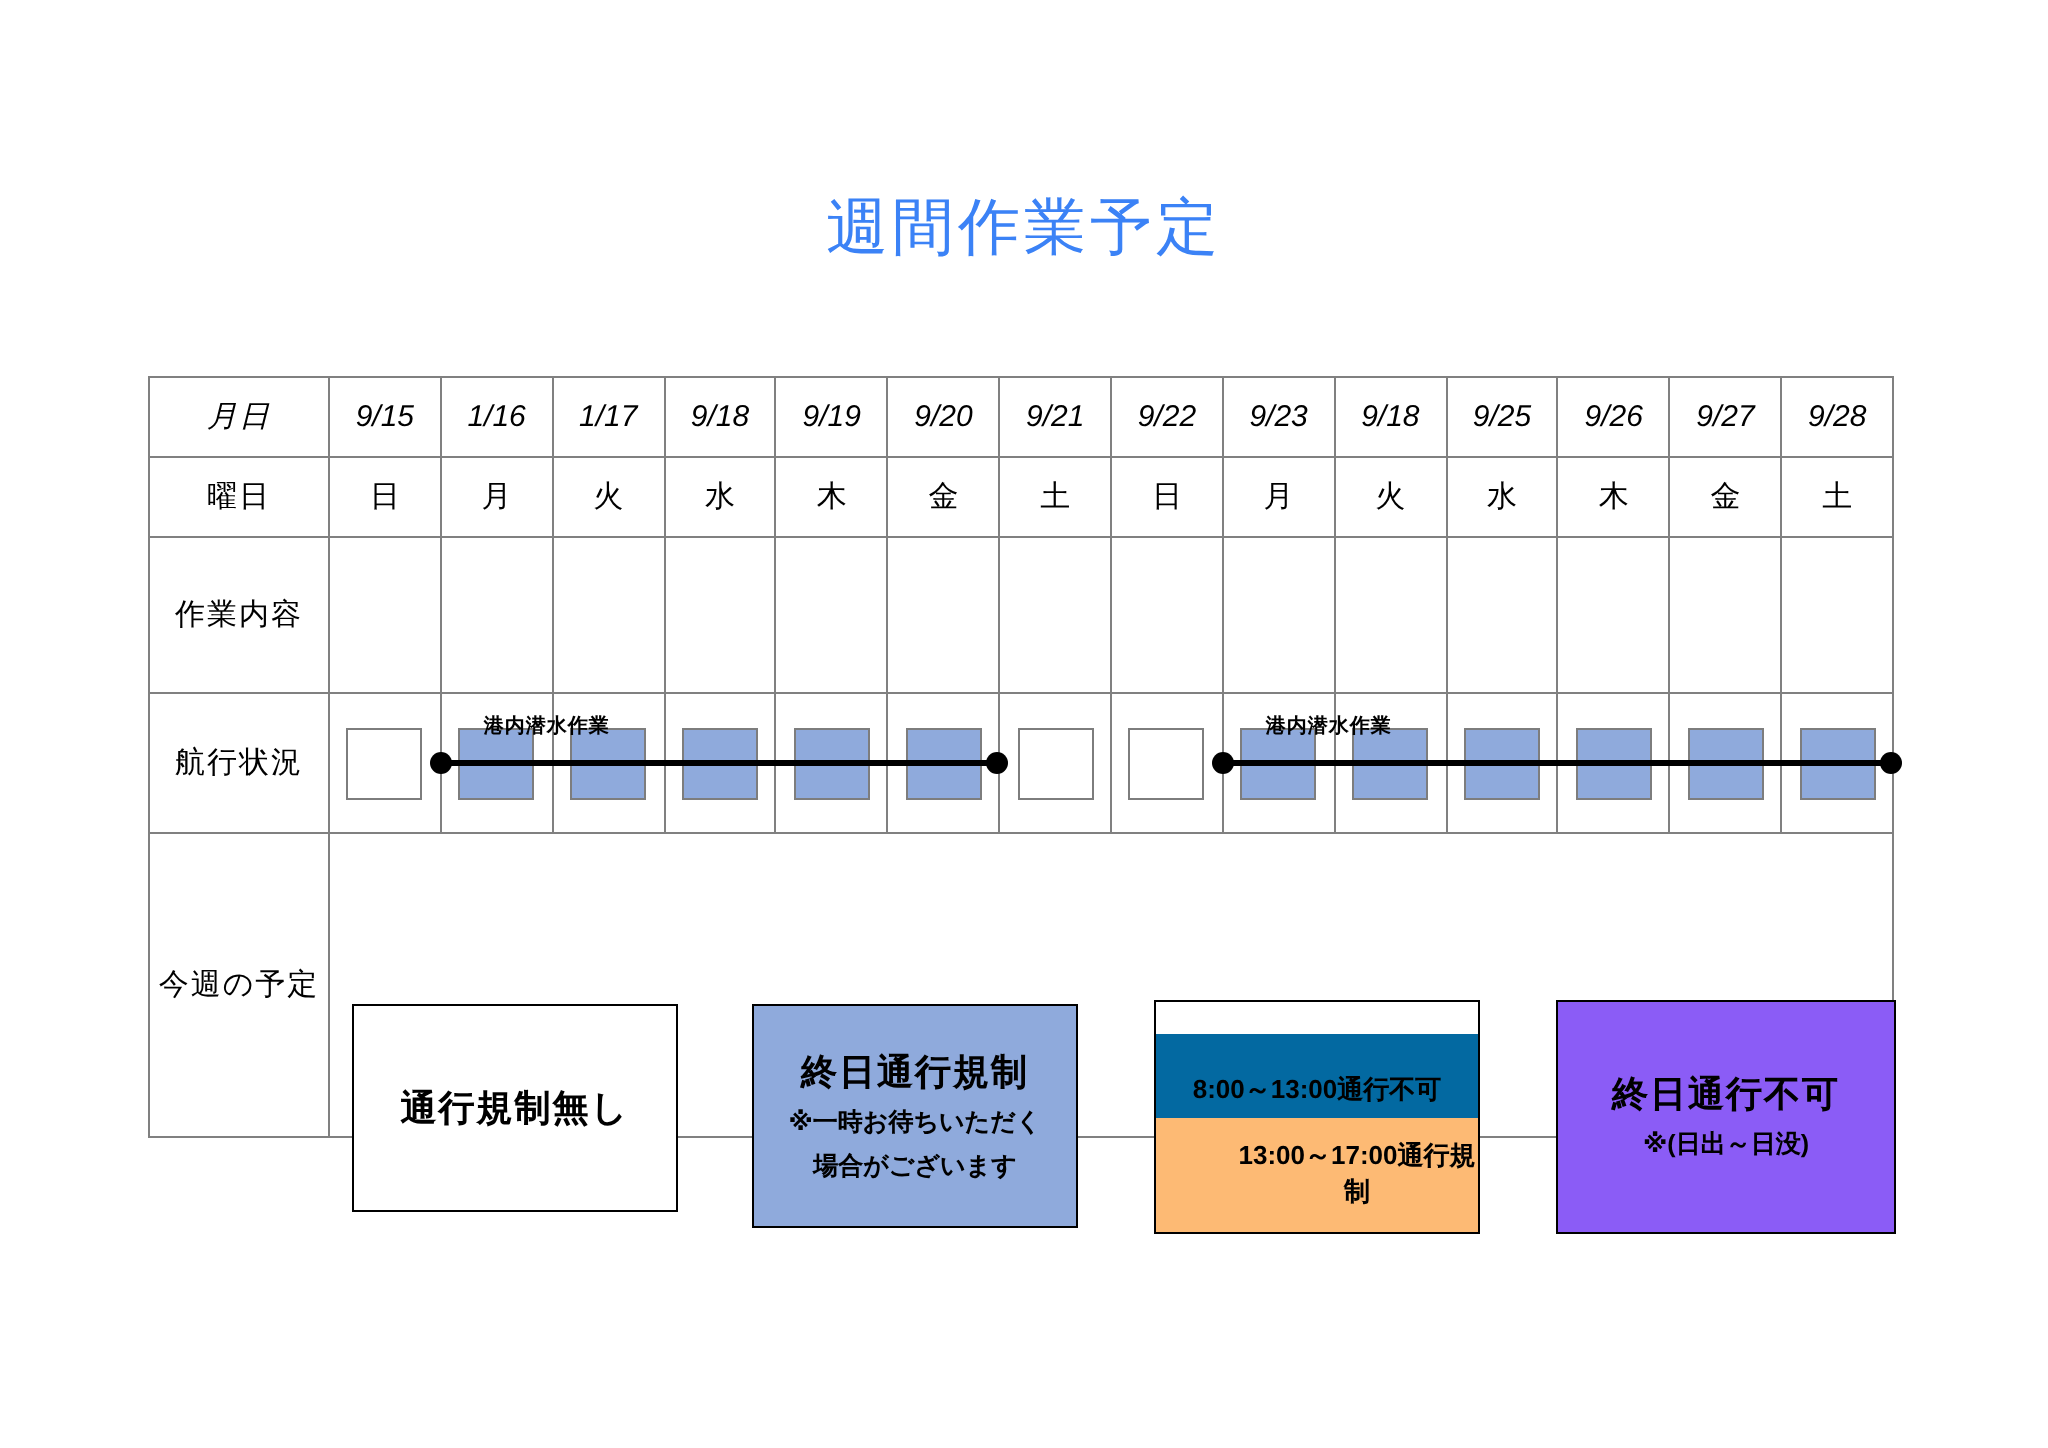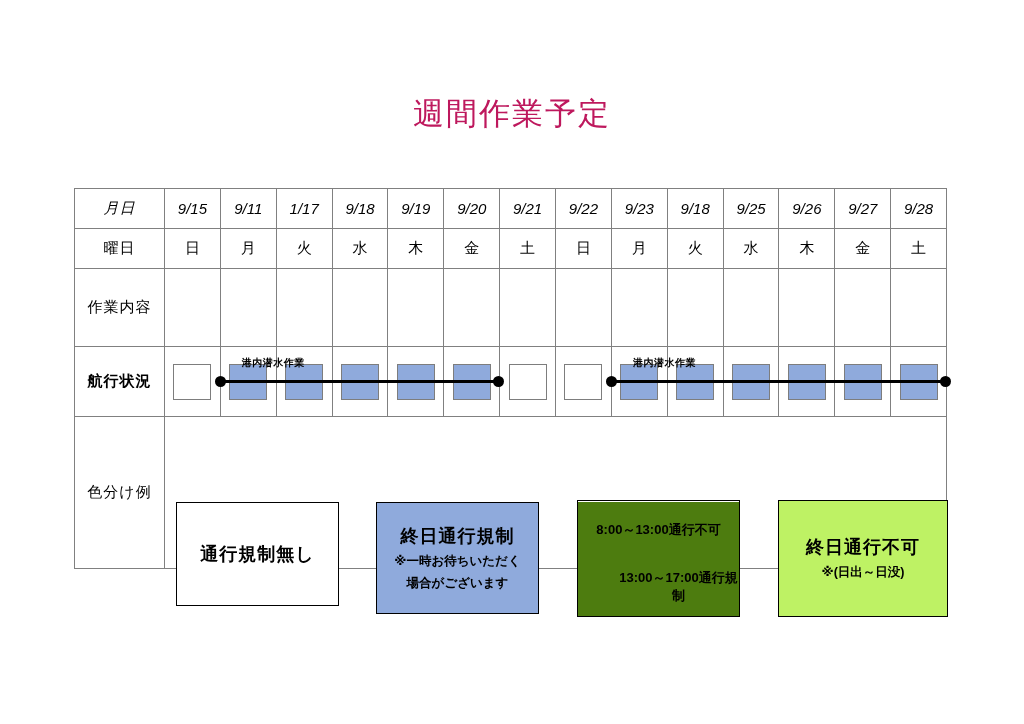--- a/index.html
+++ b/index.html
@@ -18,21 +18,21 @@
 
   
   #page-title {
     position: absolute;
     left: 0;
     top: 93px;
     width: 1024px;
     text-align: center;
     font-size: 31px;
     letter-spacing: 2px;
-    color: #be185d;
+    color: #3b82f6;
     font-weight: 400;
   }
 
   
   #schedule-table {
     position: absolute;
     left: 74px;
     top: 188px;
     width: 872px;
     border-collapse: collapse;
@@ -50,21 +50,21 @@
   .rowlabel {
     width: 90px;
     font-size: 16px;
     letter-spacing: 1px;
   }
 
   .r-week  { height: 42px; }
   .r-date  { height: 40px; font-style: italic; }
   .r-dow   { height: 40px; }
   .r-work  { height: 78px; }
-  .r-nav   { height: 70px; font-weight: bold; }
+  .r-nav   { height: 70px; }
   .r-legend{ height: 152px; }
 
   .week-head {
     font-size: 16px;
     letter-spacing: 2px;
   }
   .date-cell { font-size: 15px; }
   .dow-cell  { font-size: 15px; }
 
   
@@ -137,21 +137,21 @@
     box-sizing: border-box;
     border: 1.5px solid #000000;
     display: flex;
     flex-direction: column;
     align-items: center;
     justify-content: center;
     text-align: center;
   }
   .lb-white { background: #ffffff; }
   .lb-blue  { background: #8FAADC; }
-  .lb-red   { background: #bef264; }
+  .lb-red   { background: #8b5cf6; }
 
   .lb-main {
     font-size: 18px;
     font-weight: bold;
     letter-spacing: 1px;
   }
   .lb-main.plain { font-weight: bold; font-size: 18px; }
   .lb-note {
     font-size: 12.5px;
     font-weight: bold;
@@ -166,30 +166,30 @@
     position: absolute;
     left: 0;
     right: 0;
     display: flex;
     align-items: center;
     justify-content: center;
     font-size: 13px;
     font-weight: bold;
   }
   .lb-half.top {
-    top: 1px;
+    top: 16px;
     height: 50%;
-    background: #4d7c0f;
+    background: #0369a1;
     border-bottom: 1.5px solid #000000;
     box-sizing: border-box;
   }
   .lb-half.bottom {
     bottom: 0;
     height: 50%;
-    background: #4d7c0f;
+    background: #fdba74;
     padding-left: 40px;
   }
 </style>
 </head>
 <body>
 
 <div id="page-title">週間作業予定</div>
 
 <table id="schedule-table">
   <colgroup>
@@ -207,21 +207,21 @@
       <col style="width:55.86px">
       <col style="width:55.86px">
     <col style="width:55.86px">
       <col style="width:55.86px">
   </colgroup>
   <tbody>
 
     <tr class="r-date">
       <td class="rowlabel">月日</td>
       <td class="date-cell">9/15</td>
-      <td class="date-cell">9/11</td>
+      <td class="date-cell">1/16</td>
       <td class="date-cell">1/17</td>
       <td class="date-cell">9/18</td>
       <td class="date-cell">9/19</td>
       <td class="date-cell">9/20</td>
       <td class="date-cell">9/21</td>
       <td class="date-cell">9/22</td>
       <td class="date-cell">9/23</td>
       <td class="date-cell">9/18</td>
       <td class="date-cell">9/25</td>
       <td class="date-cell">9/26</td>
@@ -305,21 +305,21 @@
         </td>
       <td class="nav-cell">
           <div class="swatch blue"></div>
         </td>
       <td class="nav-cell">
           <div class="swatch blue"></div>
         </td>
     </tr>
 
     <tr class="r-legend">
-      <td class="rowlabel">色分け例</td>
+      <td class="rowlabel">今週の予定</td>
       <td class="legend-cell" colspan="14"></td>
     </tr>
   </tbody>
 </table>
 
 <div id="work-row-canvas">
     <div class="gantt" style="left: 145.86px; width: 279.3px; top: 28px;">
       <span class="glabel">港内潜水作業</span>
       <span class="cap left"></span>
       <span class="bar"></span>

